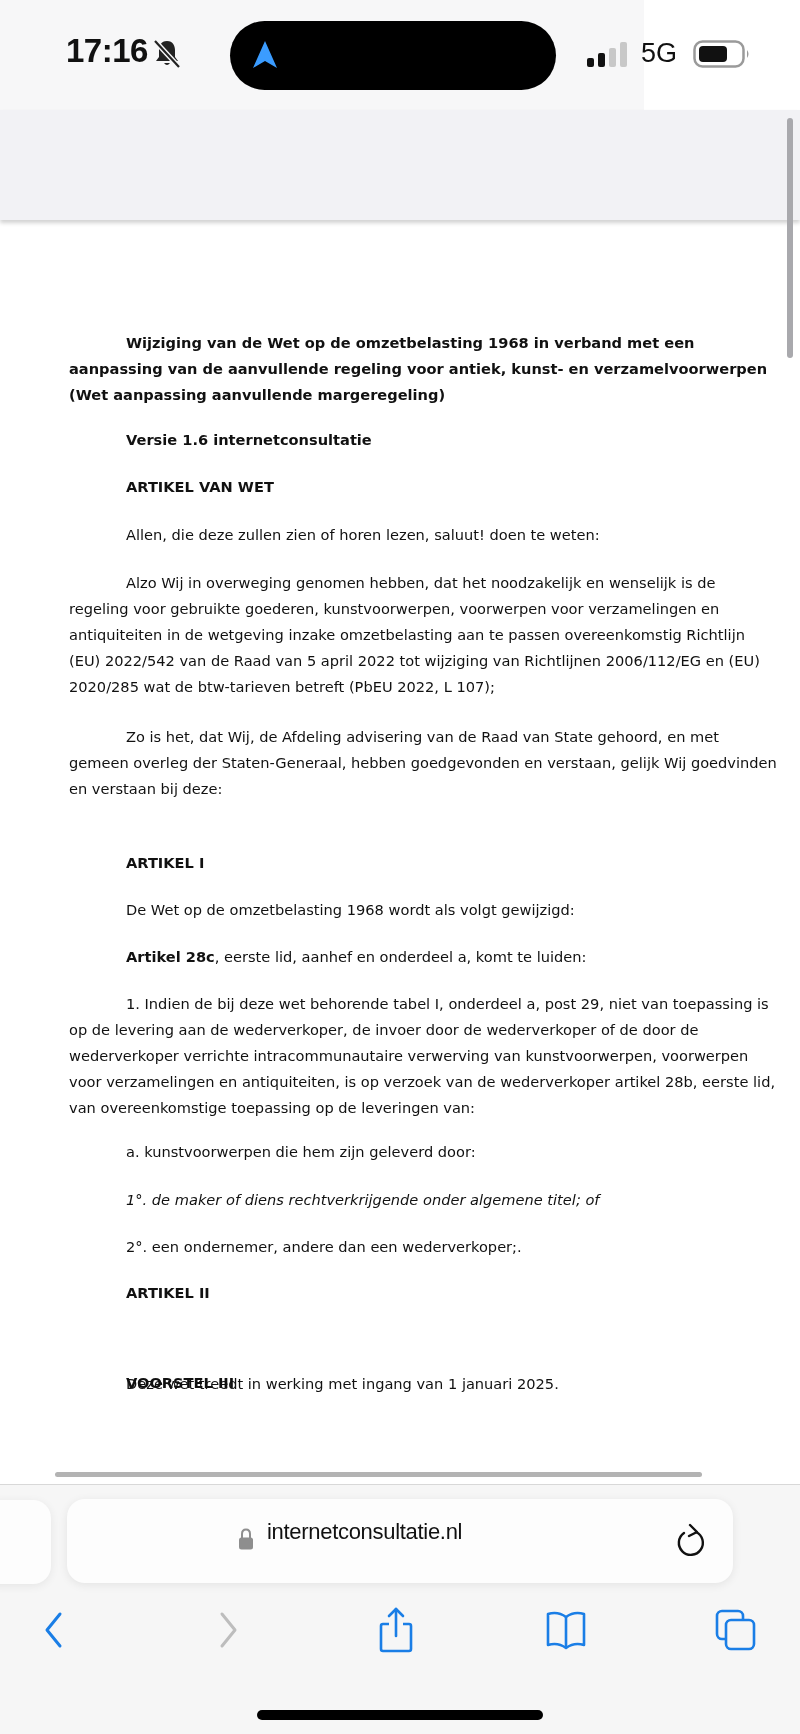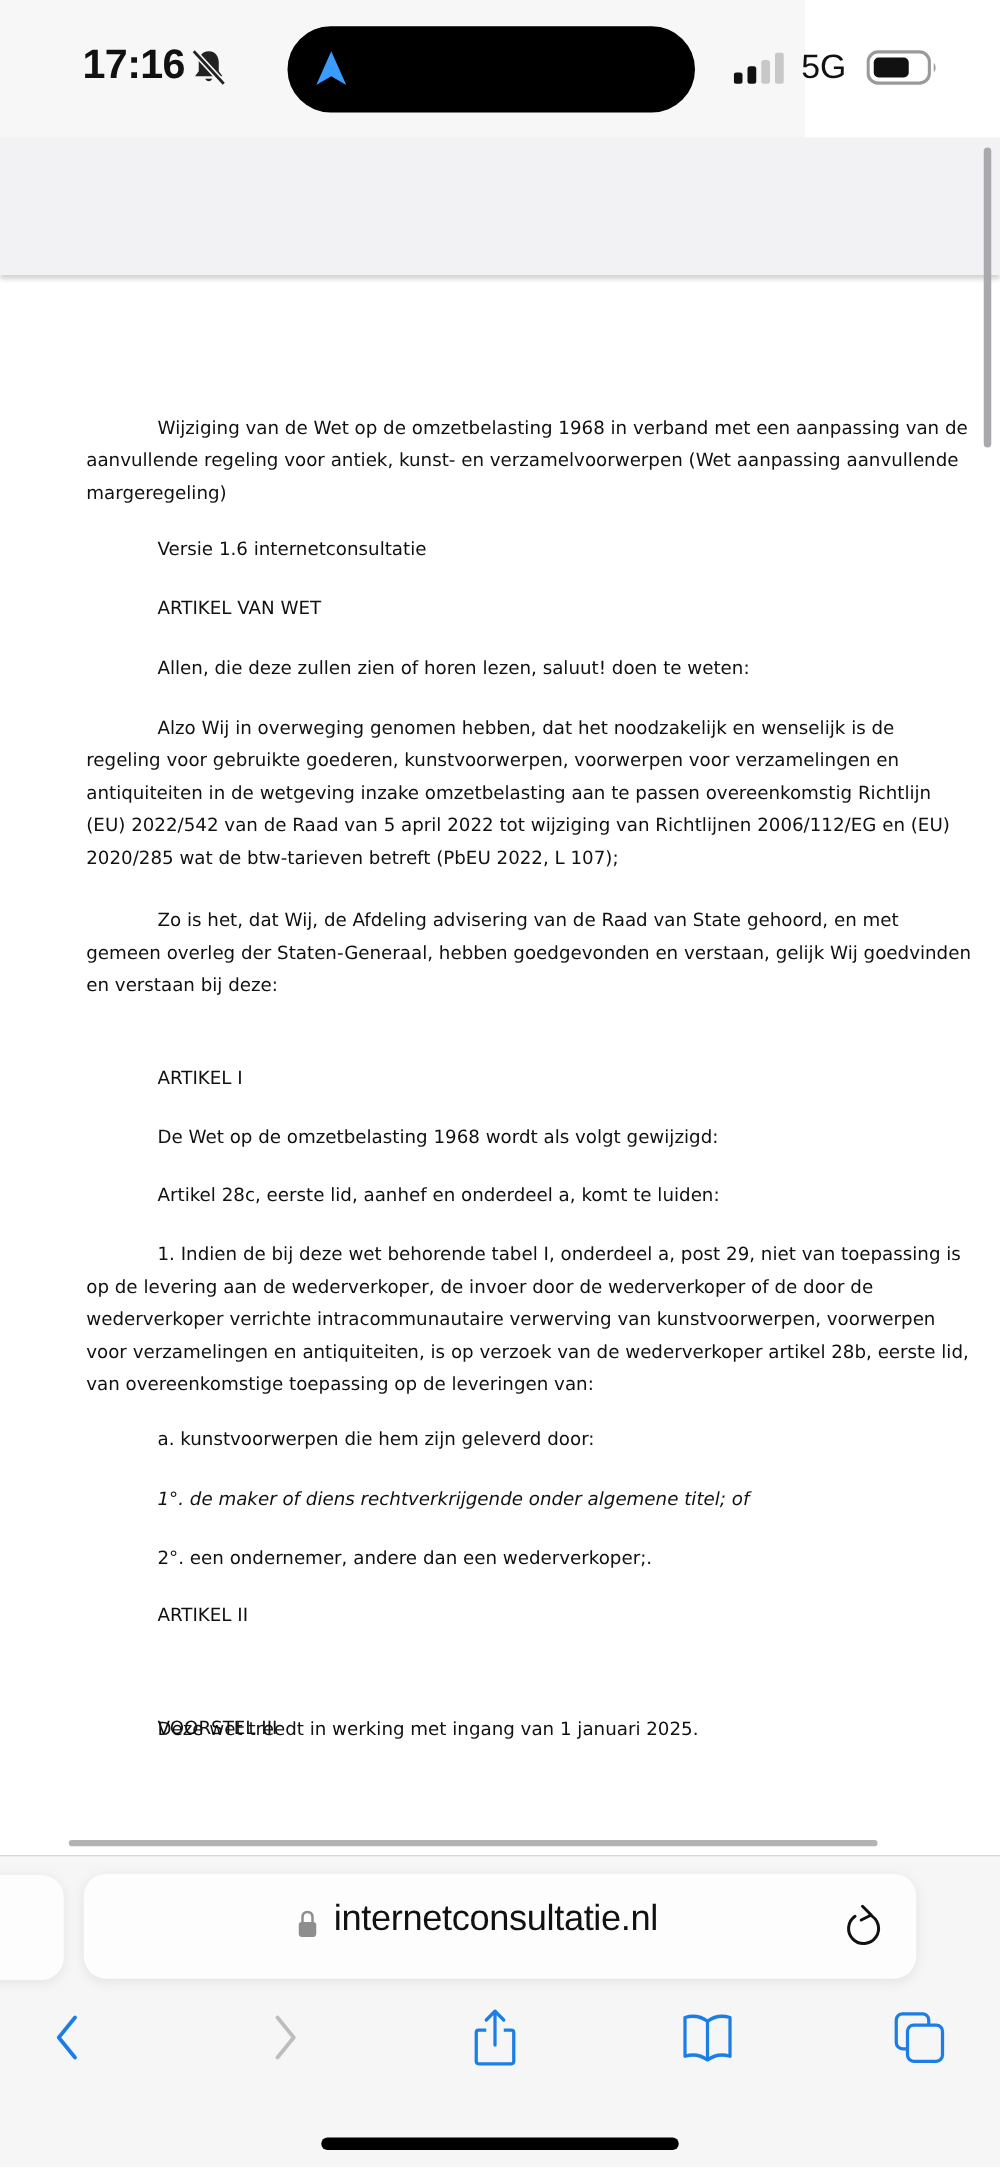--- a/index.html
+++ b/index.html
@@ -18,30 +18,30 @@
 
   
   .topbar { position: absolute; left: 0; top: 110px; width: 800px; height: 110px; background: #f2f2f5;
             box-shadow: 0 3px 4px rgba(0,0,0,0.18); }
   .vscroll { position: absolute; left: 787px; top: 118px; width: 6px; height: 240px; background: #a9a9ad; border-radius: 3px; }
 
   
   .doc { position: absolute; left: 69px; top: 330px; width: 710px; font-family: "DejaVu Sans", sans-serif; font-size: 14.6px; line-height: 26px; color: #111; }
   .doc p { margin: 0; }
   .indent { text-indent: 57px; }
-  .b { font-weight: normal; }
+  .b { font-weight: bold; }
   .para { position: absolute; left: 0; width: 710px; }
 
   
   .hscroll { position: absolute; left: 55px; top: 1472px; width: 647px; height: 5px; background: #b3b3b3; border-radius: 3px; }
   .bottombar { position: absolute; left: 0; top: 1484px; width: 800px; height: 250px; background: #f6f6f6; border-top: 1px solid #d8d8d8; }
   .tab-prev { position: absolute; left: -20px; top: 1500px; width: 71px; height: 84px; background: #fdfdfd; border-radius: 18px; box-shadow: 0 2px 10px rgba(0,0,0,0.07); }
   .urlbar { position: absolute; left: 67px; top: 1499px; width: 666px; height: 84px; background: #fdfdfd; border-radius: 18px; box-shadow: 0 2px 10px rgba(0,0,0,0.08); }
   .lock { position: absolute; left: 171px; top: 29px; width: 16px; height: 22px; }
-  .url { position: absolute; left: 200px; top: 20px; font-family: "Liberation Sans", sans-serif; font-size: 29px; color: #111; letter-spacing: -0.3px; }
+  .url { position: absolute; left: 200px; top: 20px; font-family: "Liberation Sans", sans-serif; font-size: 22px; color: #111; letter-spacing: -0.3px; }
   .reload { position: absolute; left: 607px; top: 24px; width: 34px; height: 38px; }
 
   .tb-btn { position: absolute; top: 1606px; width: 44px; height: 48px; display: flex; align-items: center; justify-content: center; }
   .home-ind { position: absolute; left: 257px; top: 1710px; width: 286px; height: 10px; background: #000; border-radius: 5px; }
 </style>
 </head>
 <body>
 
 <div class="statusbar">
   <span class="time">17:16</span>

